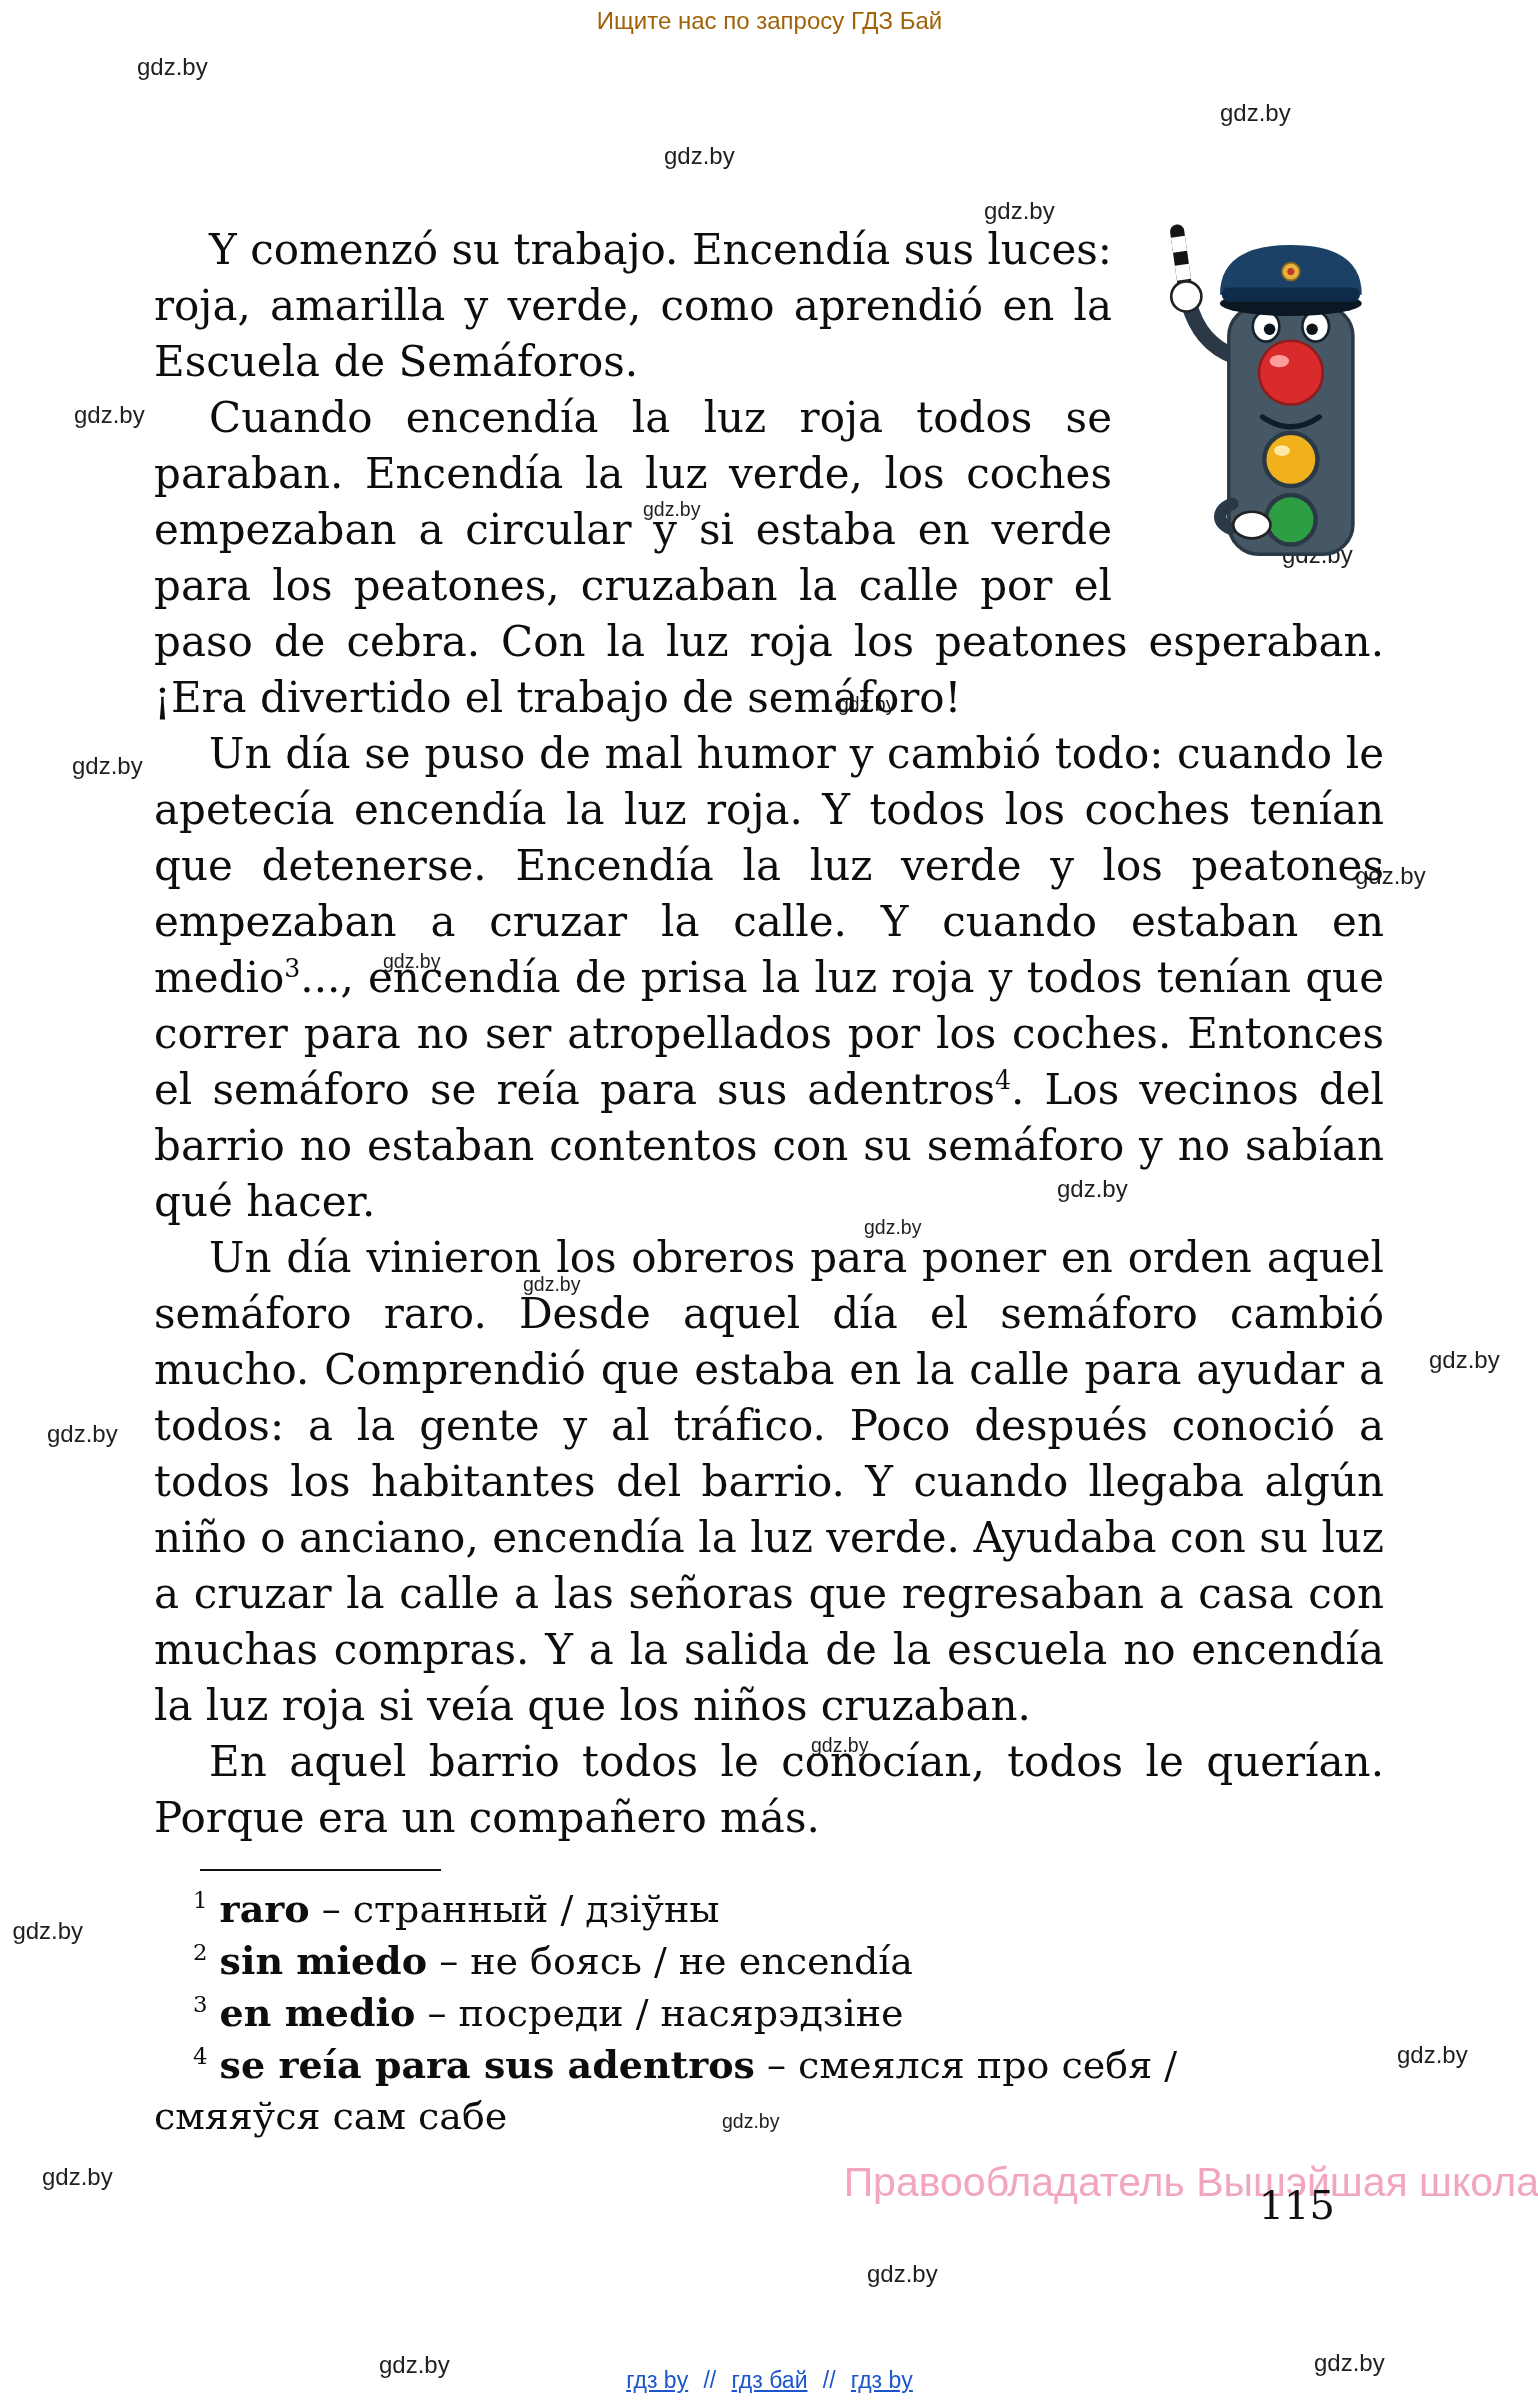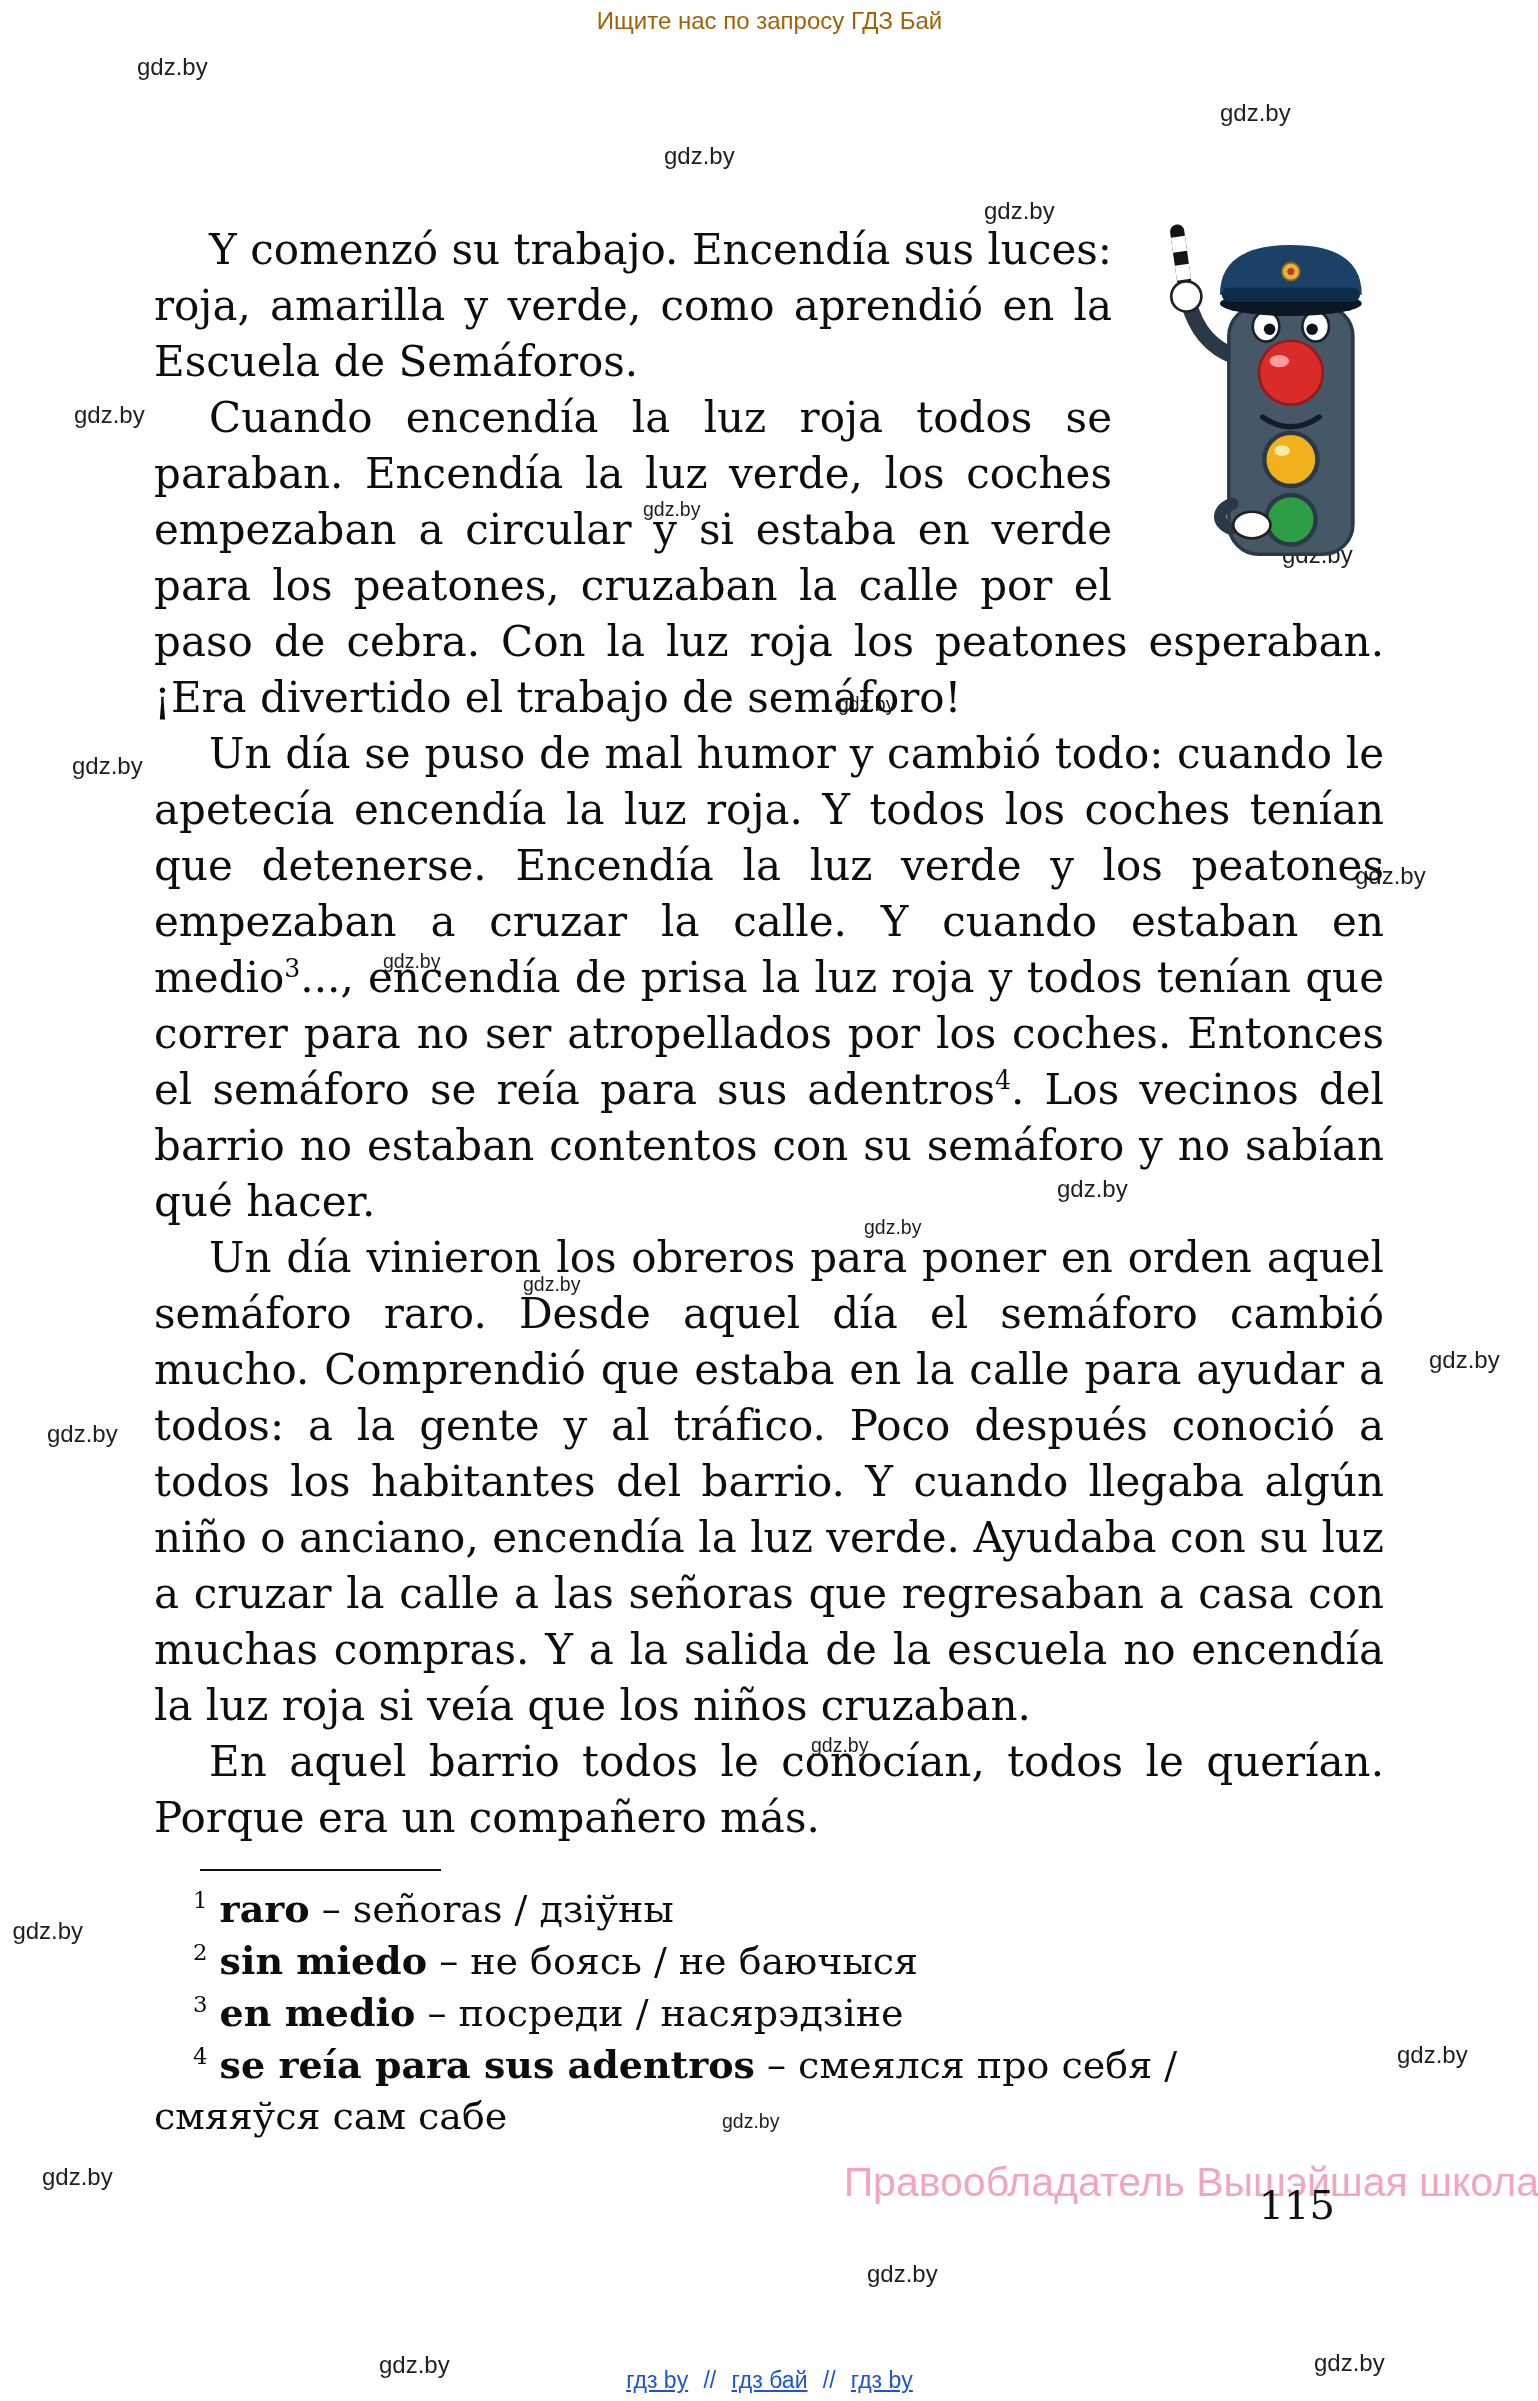--- a/index.html
+++ b/index.html
@@ -148,22 +148,22 @@
 
     <p class="body-p">Y comenzó su trabajo. Encendía sus luces: roja, amarilla y verde, como aprendió en la Escuela de Semáforos.</p>
     <p class="body-p">Cuando encendía la luz roja todos se paraban. Encendía la luz verde, los coches empezaban a circular y si estaba en verde para los peatones, cruzaban la calle por el paso de cebra. Con la luz roja los peatones esperaban. ¡Era divertido el trabajo de semáforo!</p>
     <p class="body-p"><span>Un día se puso de mal humor y cambió todo: cuando le apetecía encendía la luz roja. Y todos los coches tenían que detenerse. Encendía la luz verde y los peatones empezaban a cruzar la calle. Y cuando estaban en medio</span><sup>3</sup><span>..., encendía de prisa la luz roja y todos tenían que correr para no ser atropellados por los coches. Entonces el semáforo se reía para sus adentros</span><sup>4</sup><span>. Los vecinos del barrio no estaban contentos con su semáforo y no sabían qué hacer.</span></p>
     <p class="body-p">Un día vinieron los obreros para poner en orden aquel semáforo raro. Desde aquel día el semáforo cambió mucho. Comprendió que estaba en la calle para ayudar a todos: a la gente y al tráfico. Poco después conoció a todos los habitantes del barrio. Y cuando llegaba algún niño o anciano, encendía la luz verde. Ayudaba con su luz a cruzar la calle a las señoras que regresaban a casa con muchas compras. Y a la salida de la escuela no encendía la luz roja si veía que los niños cruzaban.</p>
     <p class="body-p">En aquel barrio todos le conocían, todos le querían. Porque era un compañero más.</p>
 
     <div class="footnote-rule"></div>
 
     <div class="footnotes">
-      <div class="footnote"><sup>1</sup> <b>raro</b> <span>– señoras / дзіўны</span></div>
-      <div class="footnote"><sup>2</sup> <b>sin miedo</b> <span>– не боясь / не баючыся</span></div>
+      <div class="footnote"><sup>1</sup> <b>raro</b> <span>– странный / дзіўны</span></div>
+      <div class="footnote"><sup>2</sup> <b>sin miedo</b> <span>– не боясь / не encendía</span></div>
       <div class="footnote"><sup>3</sup> <b>en medio</b> <span>– посреди / насярэдзіне</span></div>
       <div class="footnote"><sup>4</sup> <b>se reía para sus adentros</b> <span>– смеялся про себя / смяяўся сам сабе</span></div>
     </div>
 
   </div>
 
   <div class="copyright">Правообладатель Вышэйшая школа</div>
 
   <div class="page-number">115</div>
 

